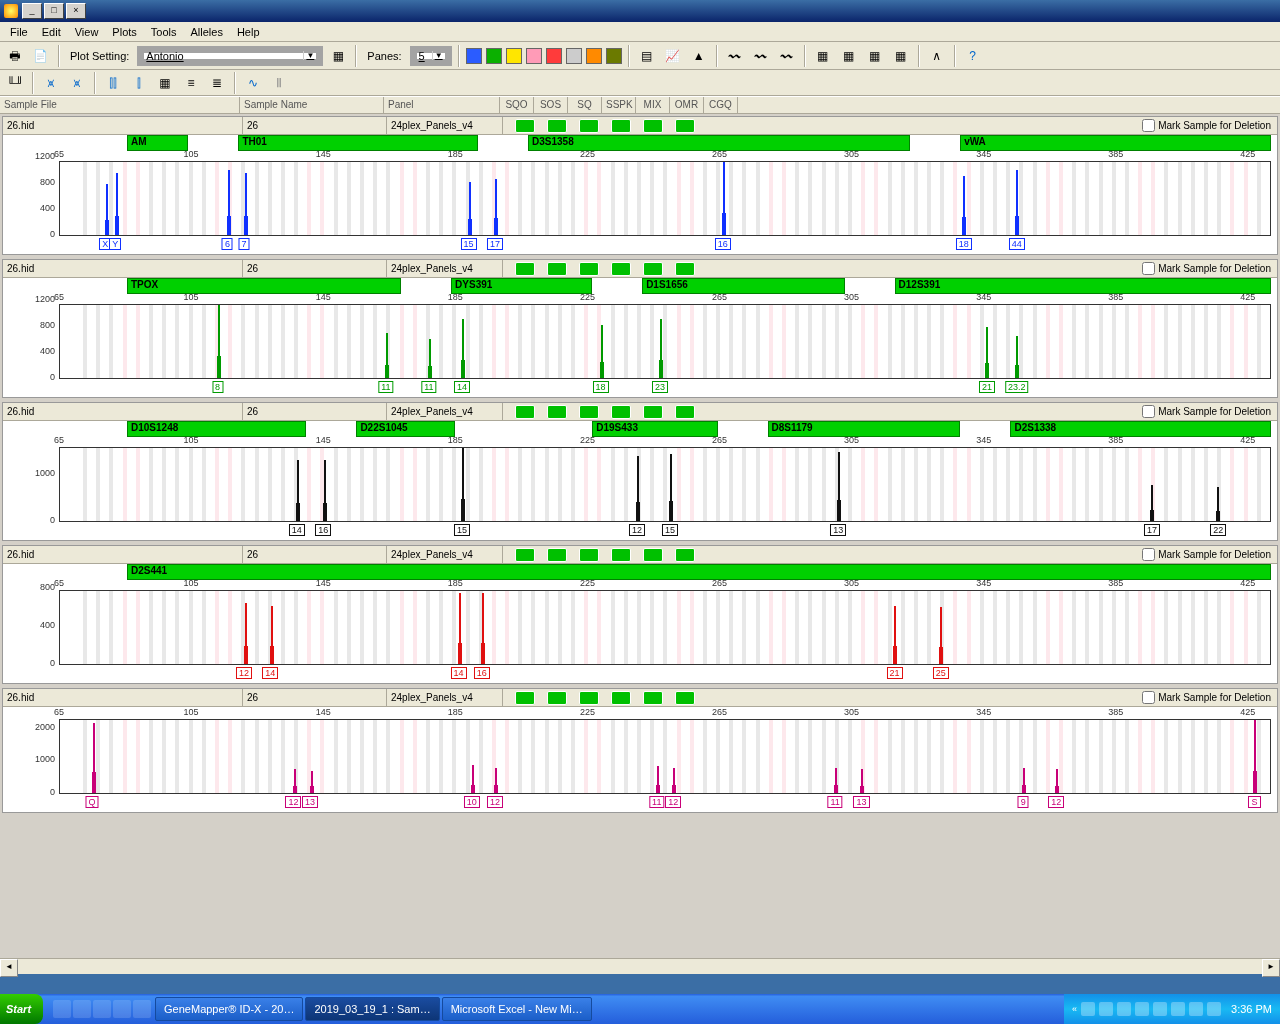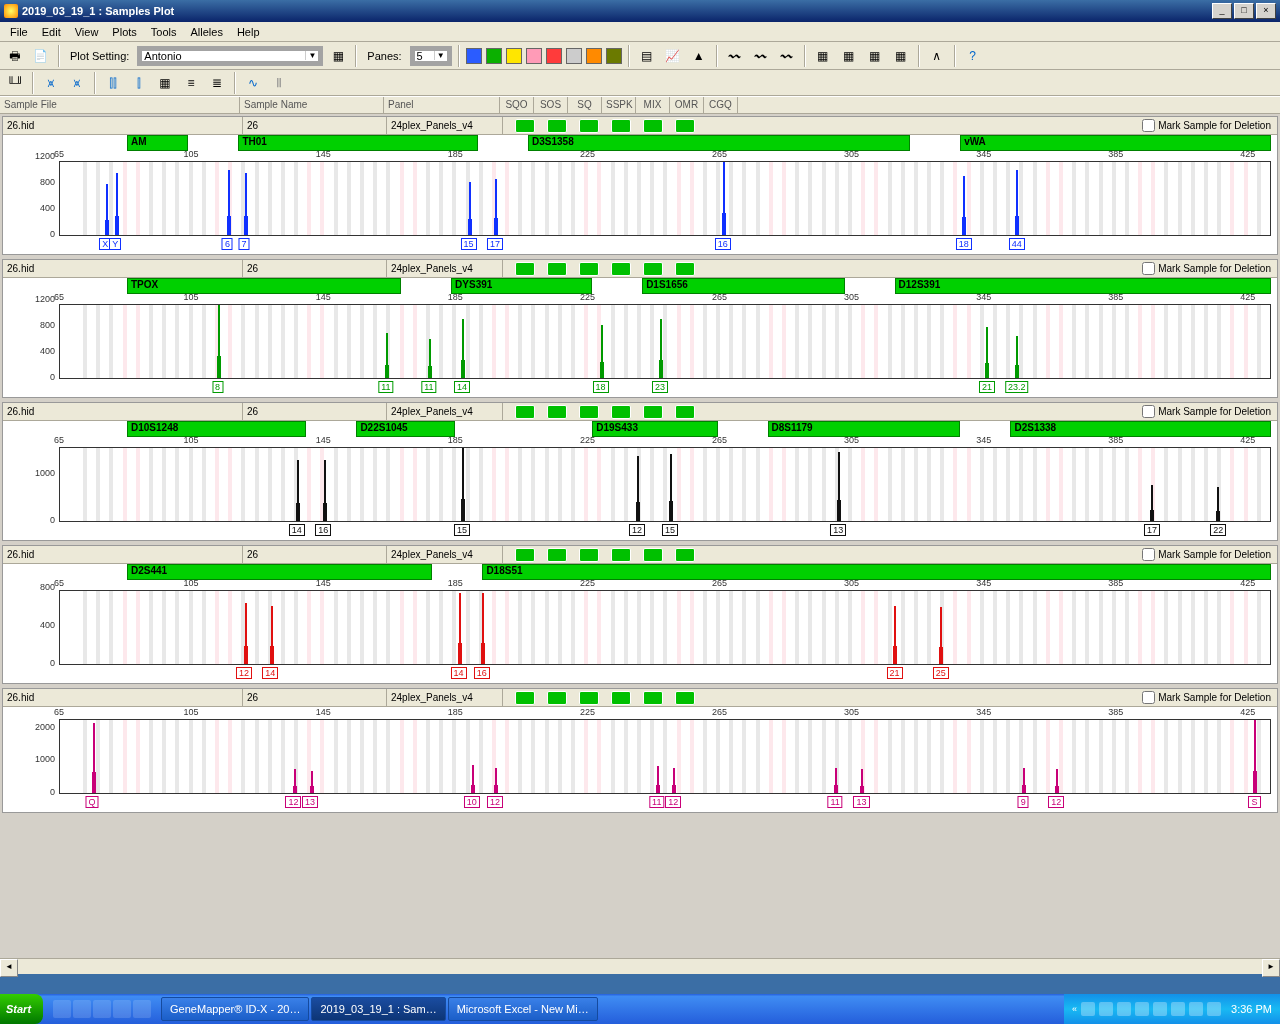--- a/index.html
+++ b/index.html
@@ -11,21 +11,21 @@
 .win-btns { display: flex; gap: 2px; }
 .win-btn { width: 20px; height: 16px; background: #d6d3ce; border: 1px solid #fff; border-right-color:#404040; border-bottom-color:#404040; text-align: center; line-height: 13px; font-size: 9px; color:#000;}
 
 .menubar { height: 20px; background: #ece9d8; display: flex; align-items: center; padding: 0 4px; gap: 2px; border-bottom:1px solid #aca899;}
 .menubar span { padding: 2px 6px; }
 
 .toolbar { height: 28px; background: #ece9d8; border-bottom:1px solid #aca899; display: flex; align-items: center; padding: 2px 4px; gap:4px;}
 .tbtn { width: 22px; height: 22px; border:1px solid #ece9d8; display:inline-flex;align-items:center;justify-content:center;}
 .sep{width:2px;height:22px;border-left:1px solid #aca899;border-right:1px solid #fff;margin:0 2px;}
 .label{padding:0 4px;}
-.select{border:5px solid #a3a3a3;background:#fff;height:20px;padding:0 2px;display:inline-flex;align-items:center;}
+.select{border:7px solid #a3a3a3;background:#fff;height:20px;padding:0 2px;display:inline-flex;align-items:center;text-decoration:underline;}
 .select.wide{width:186px;}
 .select.small{width:42px;}
 .dd{margin-left:auto;border-left:1px solid #ccc;padding-left:2px;font-size:8px;}
 
 .dye{width:16px;height:16px;border:1px solid #666;}
 .dye.blue{background:#2b5cff;}
 .dye.green{background:#0bb000;}
 .dye.yellow{background:#ffe600;}
 .dye.pink{background:#ff9bb7;}
 .dye.red{background:#ff3b3b;}
@@ -75,36 +75,35 @@
 .hscroll{height:16px;background:#ece9d8;border-top:1px solid #aca899;position:relative;}
 .hscroll::before{content:"◄";position:absolute;left:0;width:16px;height:16px;text-align:center;line-height:14px;background:#ece9d8;border:1px solid #fff;border-right-color:#888;border-bottom-color:#888;font-size:8px;}
 .hscroll::after{content:"►";position:absolute;right:0;width:16px;height:16px;text-align:center;line-height:14px;background:#ece9d8;border:1px solid #fff;border-right-color:#888;border-bottom-color:#888;font-size:8px;}
 
 .gap{height:20px;background:#3b6ea5;}
 
 .taskbar{height:30px;background:linear-gradient(#245edb,#3f8cf3 8%,#245edb);display:flex;align-items:center;color:#fff;}
 .start{height:30px;padding:0 12px 0 6px;background:linear-gradient(#3c0,#070);font-weight:bold;font-style:italic;display:flex;align-items:center;border-radius:0 8px 8px 0;margin-right:6px;}
 .ql{display:flex;gap:2px;padding:0 4px;}
 .ql .qi2{width:18px;height:18px;background:rgba(255,255,255,.15);border-radius:2px;}
-.tasks{display:flex;gap:2px;margin-left:6px;}
+.tasks{display:flex;gap:2px;}
 .task{height:24px;padding:0 8px;background:linear-gradient(#3a80e8,#1b5ec8);border:1px solid #154a9e;border-radius:2px;display:flex;align-items:center;max-width:180px;overflow:hidden;white-space:nowrap;}
 .task.active{background:linear-gradient(#1a4ca0,#0d3576);}
 .tray{margin-left:auto;height:30px;background:linear-gradient(#1290e9,#19b9f3 50%,#1290e9);display:flex;align-items:center;padding:0 8px;gap:4px;}
 .tray .ti{width:14px;height:14px;background:rgba(255,255,255,.3);border-radius:2px;}
 .clock{font-size:11px;margin-left:6px;}
 
 
 .ic{font-size:12px;line-height:1;}
 </style>
 </head>
 <body>
 
 <div class="titlebar">
   <div class="titlebar-icon"></div>
-  <div class="titlebar-text">2019_03_19_1 : Samples Plot</div>
   <div class="win-btns">
     <div class="win-btn">_</div>
     <div class="win-btn">□</div>
     <div class="win-btn">×</div>
   </div>
 </div>
 
 <div class="menubar">
   <span>File</span>
   <span>Edit</span>
@@ -765,21 +764,20 @@
       <span class="qi"></span>
       <span class="qi"></span>
       <span class="qi"></span>
     </div>
     <div class="mark-del">
       <input type="checkbox" style="">Mark Sample for Deletion
     </div>
       </div>
       <div class="locusbar">
         <div class="locus" style="flex:16">D2S441</div>
-        <div class="locus" style="flex:42">D18S51</div>
       </div>
       <div class="chart">
         <div class="axis-x">
           <div style="left:0%">65</div>
           <div style="left:10.899182561307901%">105</div>
           <div style="left:21.798365122615802%">145</div>
           <div style="left:32.69754768392371%">185</div>
           <div style="left:43.596730245231605%">225</div>
           <div style="left:54.495912806539515%">265</div>
           <div style="left:65.39509536784742%">305</div>

